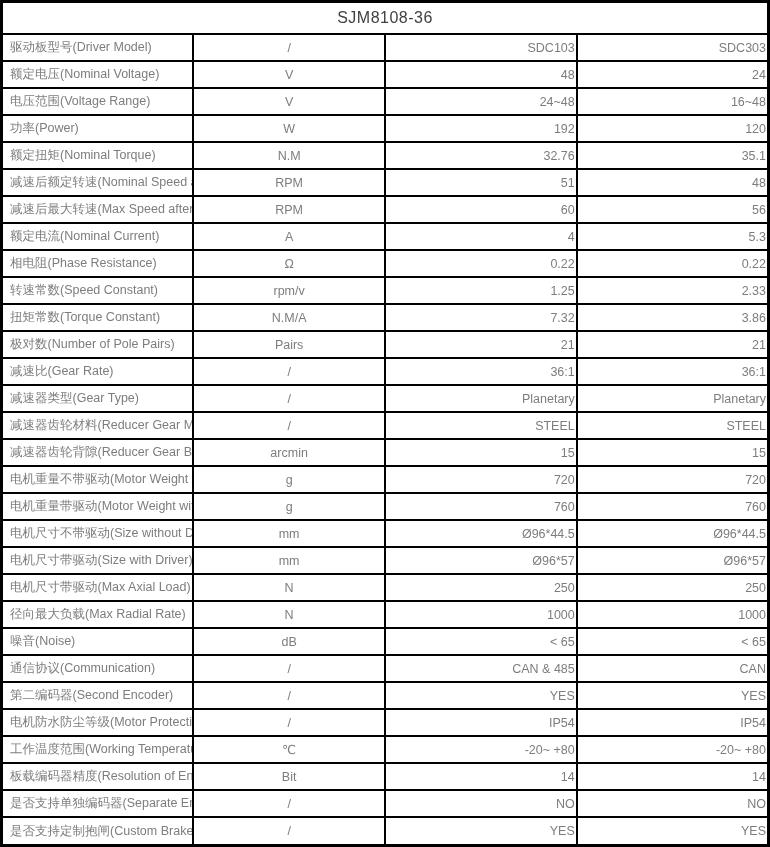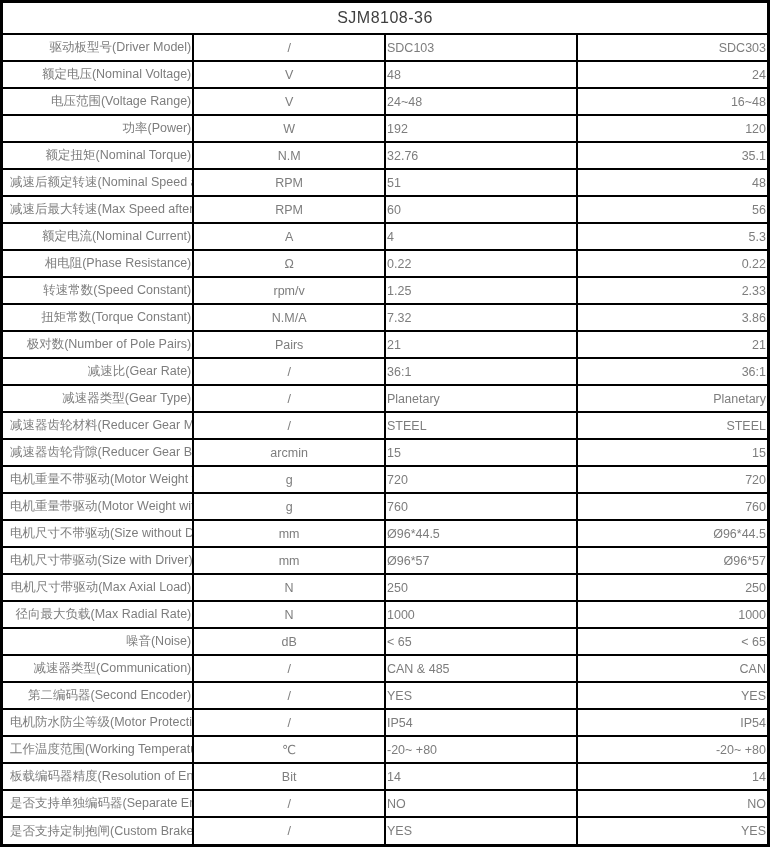--- a/index.html
+++ b/index.html
@@ -39,30 +39,30 @@
   td {
     font-size: 12.5px;
     color: #7d7d7d;
     background: #ffffff;
     overflow: hidden;
     white-space: nowrap;
     vertical-align: middle;
   }
   td.col-name {
     width: 341px;
-    text-align: right;
+    text-align: left;
     padding-left: 7px;
   }
   td.col-unit {
     width: 92px;
     text-align: center;
   }
   td.col-v1 {
     width: 158px;
-    text-align: left;
+    text-align: right;
   }
   td.col-v2 {
     text-align: right;
   }
 </style>
 </head>
 <body>
 
 <div class="page">
   <table class="spec-table">
@@ -230,21 +230,21 @@
   </tr>
 
   <tr>
     <td class="col-name">噪音(Noise)</td>
     <td class="col-unit">dB</td>
     <td class="col-v1">&lt; 65</td>
     <td class="col-v2">&lt; 65</td>
   </tr>
 
   <tr>
-    <td class="col-name">减速器类型(Communication)</td>
+    <td class="col-name">通信协议(Communication)</td>
     <td class="col-unit">/</td>
     <td class="col-v1">CAN &amp; 485</td>
     <td class="col-v2">CAN</td>
   </tr>
 
   <tr>
     <td class="col-name">第二编码器(Second Encoder)</td>
     <td class="col-unit">/</td>
     <td class="col-v1">YES</td>
     <td class="col-v2">YES</td>

